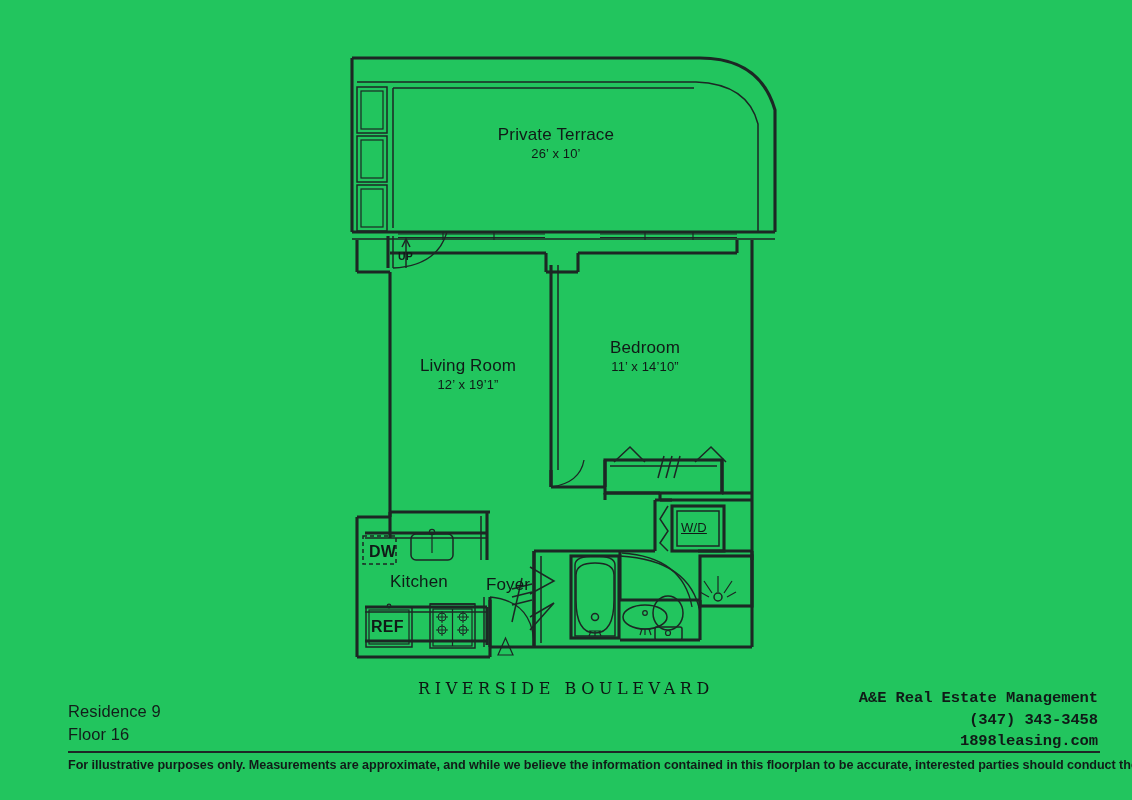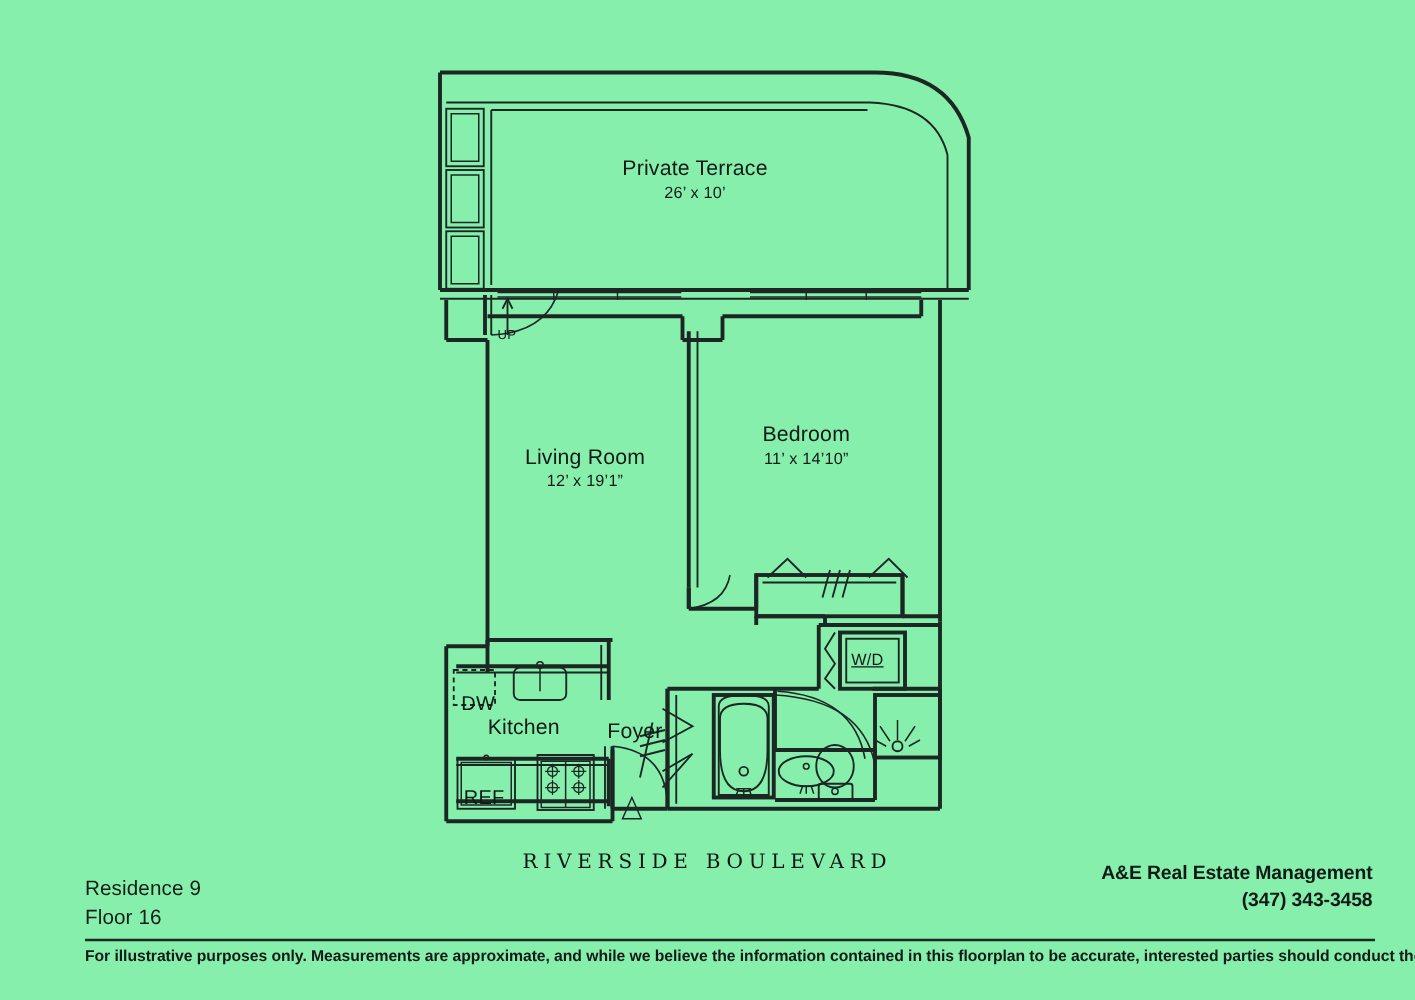--- a/index.html
+++ b/index.html
@@ -12,21 +12,21 @@
     width: 1132px;
     height: 800px;
     position: relative;
     overflow: hidden;
     font-family: "Liberation Sans", sans-serif;
     color: #15201c;
   }
   #page {
     position: absolute;
     inset: 0;
-    background: #86efac;
+    background: #22c55e;
   }
   #plan-svg {
     position: absolute;
     left: 0;
     top: 0;
     width: 1132px;
     height: 800px;
   }
 
   
@@ -42,20 +42,21 @@
     letter-spacing: 0.1px;
     color: #131d1a;
   }
 
   .footer-right {
     position: absolute;
     right: 34px;
     top: 688px;
     width: 330px;
     text-align: right;
+    font-family: Liberation Mono, monospace;
   }
   .footer-right div {
     font-size: 15.5px;
     line-height: 21.5px;
     font-weight: 600;
     letter-spacing: -0.1px;
     color: #101a17;
   }
 
   .footer-center {
@@ -119,25 +120,24 @@
     position: absolute;
     font-size: 13px;
     letter-spacing: 0.2px;
     color: #101a17;
     white-space: nowrap;
     text-decoration: underline;
   }
   .tiny-label {
     position: absolute;
     font-size: 10.5px;
-    font-weight: 400;
+    font-weight: 700;
     letter-spacing: 0.2px;
     color: #101a17;
     white-space: nowrap;
-    margin-top: 12px;
   }
 </style>
 </head>
 <body>
 
 <div id="page">
 
   <svg id="plan-svg" viewBox="0 0 1132 800" xmlns="http://www.w3.org/2000/svg">
     <defs>
       <style>
@@ -385,19 +385,20 @@
     <div>Floor 16</div>
   </div>
 
   <div class="footer-center">
     <div class="brand-street">RIVERSIDE BOULEVARD</div>
   </div>
 
   <div class="footer-right">
     <div>A&amp;E Real Estate Management</div>
     <div>(347) 343-3458</div>
+    <div>1898leasing.com</div>
   </div>
 
   <div class="rule"></div>
 
   <div class="disclaimer">For illustrative purposes only.  Measurements are approximate, and while we believe the information contained in this floorplan to be accurate, interested parties should conduct their own inquiries.</div>
 
 </div>
 
 </body></html>

